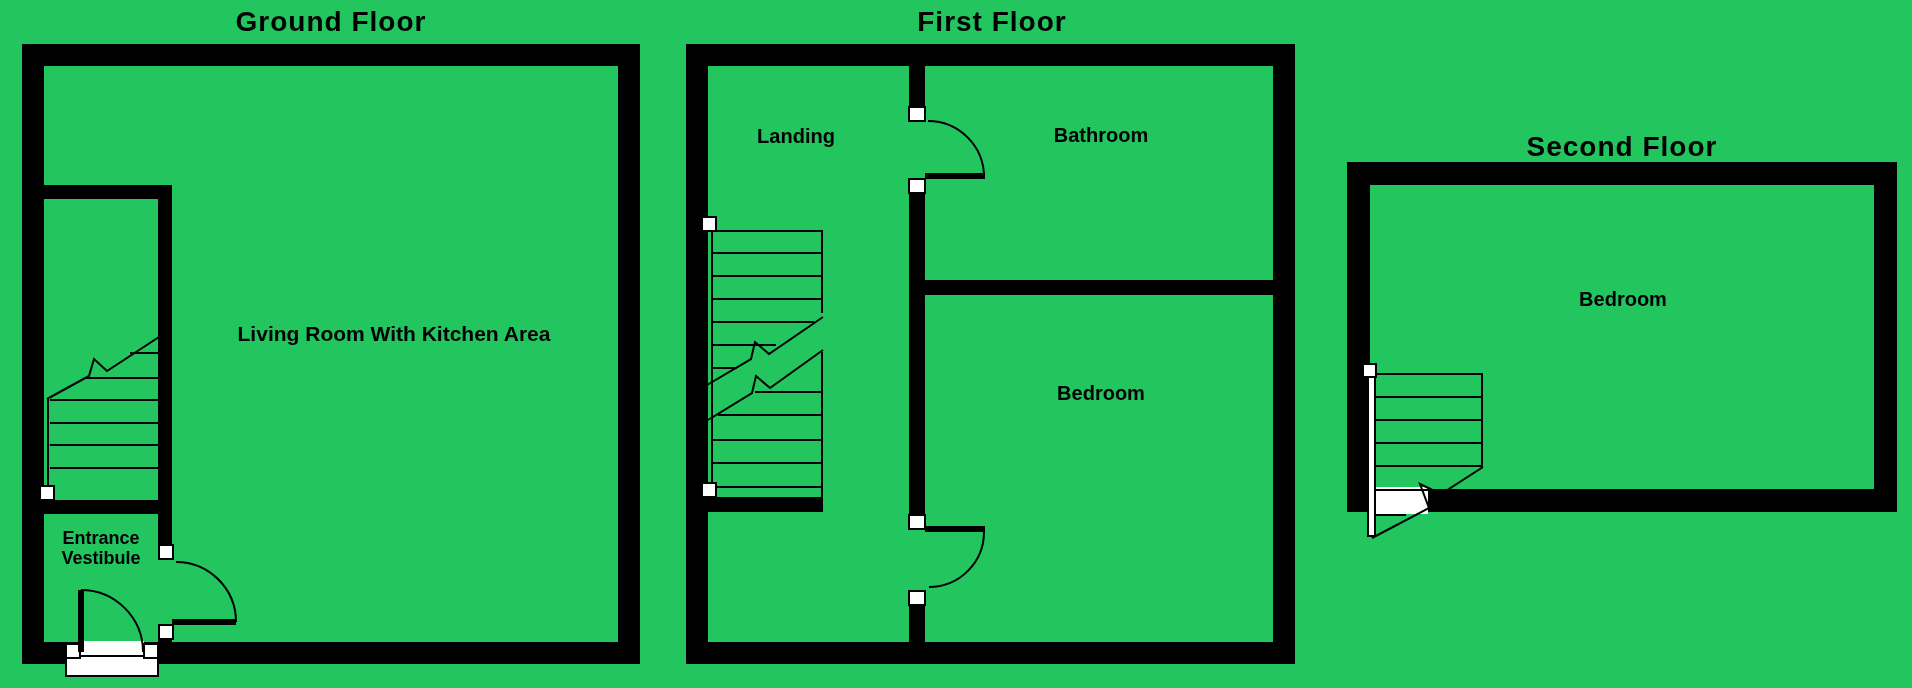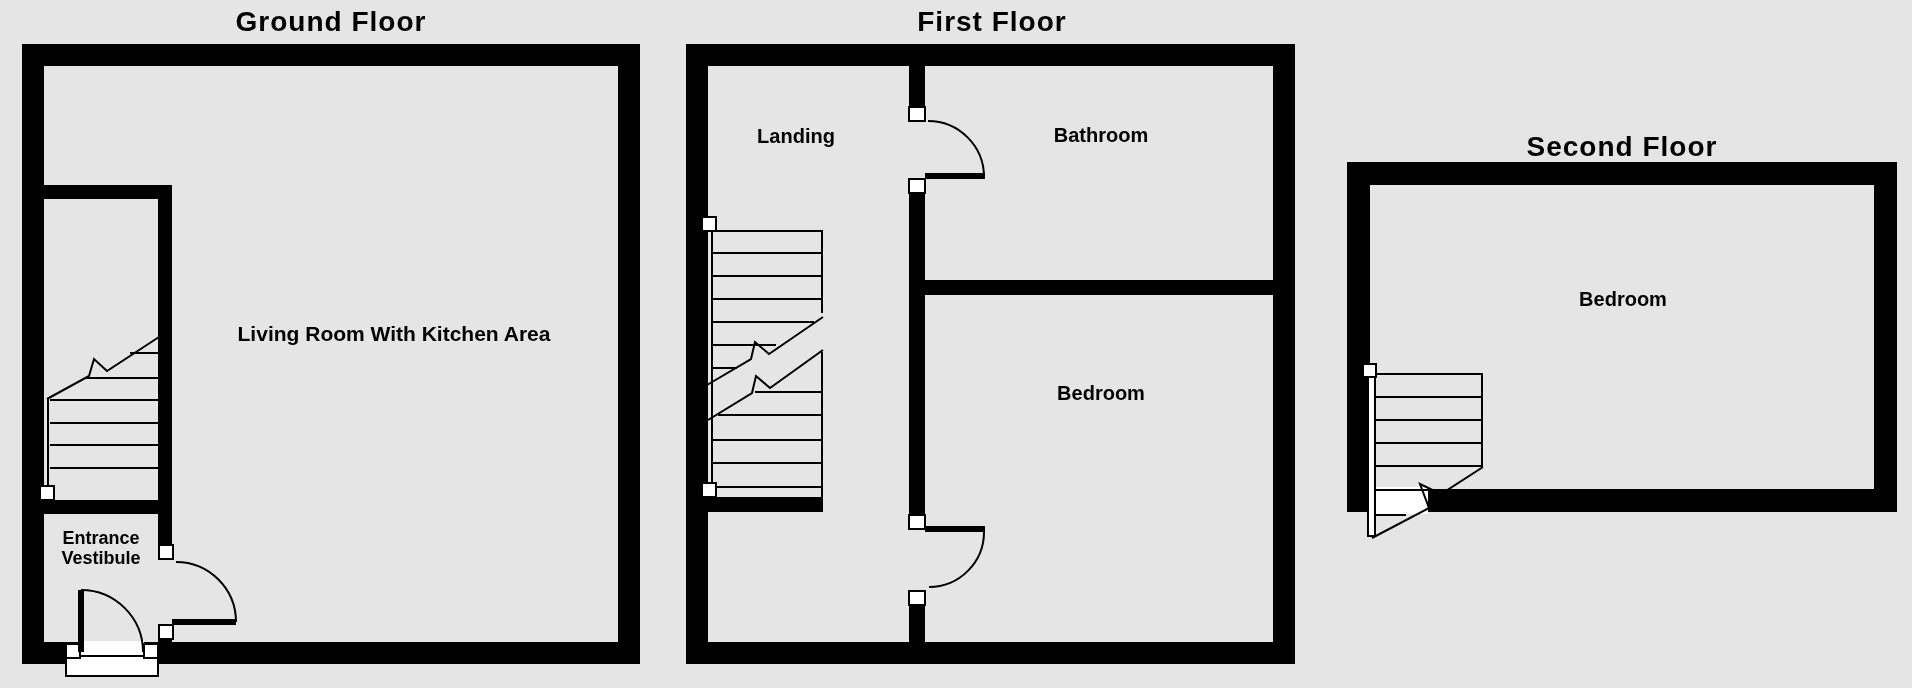--- a/index.html
+++ b/index.html
@@ -8,21 +8,21 @@
     background: #ffffff;
     width: 1912px;
     height: 688px;
     overflow: hidden;
     font-family: "Liberation Sans", sans-serif;
   }
   .canvas {
     position: relative;
     width: 1912px;
     height: 688px;
-    background: #e5e5e5;
+    background: #22c55e;
   }
   svg { display: block; }
   .wall-stroke { fill: none; stroke: #000000; }
   .wall { fill: #000000; }
   .cutout { fill: #ffffff; }
   .jamb { fill: #ffffff; stroke: #000000; stroke-width: 2; }
   .tread { stroke: #000000; stroke-width: 2; }
   .thin { stroke: #000000; stroke-width: 2; fill: none; }
   .arc { stroke: #000000; stroke-width: 2; fill: none; }
   .leaf { fill: #000000; }

